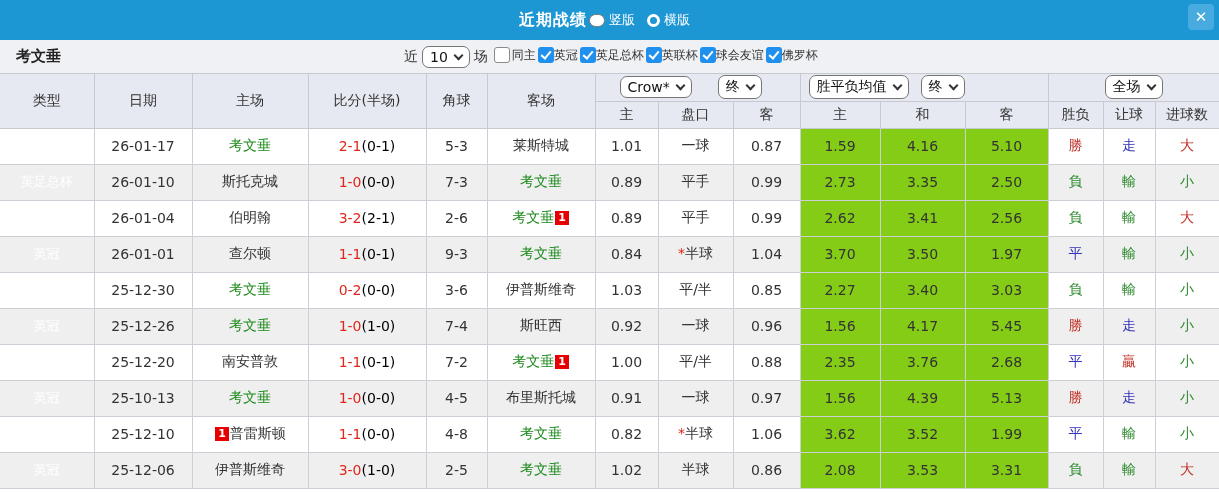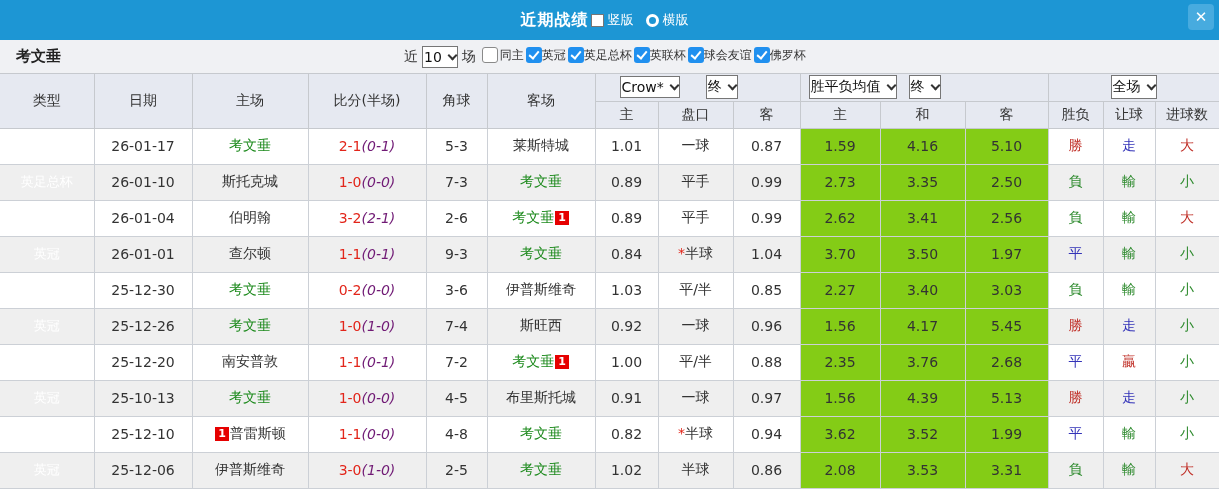--- a/index.html
+++ b/index.html
@@ -20,21 +20,21 @@
 
   
   .filterbar { height:34px; background:#f0f1f4; position:relative;
                display:flex; align-items:center; border-bottom:1px solid #c6c9ce; }
   .team-name { margin-left:16px; font-weight:bold; font-size:15px; color:#222; }
   .filter-controls { position:absolute; left:402px; display:flex; align-items:center; font-size:14px; color:#333; }
   .filter-controls > span { margin:0 2px; }
 
   
   .sel { display:inline-flex; align-items:center; background:#fff; border:1px solid #767676;
-         border-radius:0; padding:2px 1px; font-size:14px; color:#111; cursor:pointer; white-space:nowrap; }
+         border-radius:7px; padding:2px 7px; font-size:14px; color:#111; cursor:pointer; white-space:nowrap; }
   .chev { width:7px; height:7px; border-right:2px solid #333; border-bottom:2px solid #333;
           transform:rotate(45deg); margin:-3px 0 0 7px; flex:none; }
 
   
   .cb-item { display:inline-flex; align-items:center; margin-left:2px; }
   .cb { width:16px; height:16px; border-radius:3px; display:inline-block; position:relative; flex:none; }
   .cb.checked { background:#2090ef; }
   .cb.checked::after { content:""; position:absolute; left:5px; top:2px; width:4px; height:8px;
                        border-right:2px solid #fff; border-bottom:2px solid #fff; transform:rotate(40deg); }
   .cb.unchecked { background:#fff; border:1px solid #8a8a8a; margin-right:2px; }
@@ -52,21 +52,21 @@
 
   tbody td { text-align:center; height:36px; padding:0; color:#333;
              border-right:1px solid #ccd0d6; border-bottom:1px solid #ccd0d6; }
   tr.odd td { background:#fff; }
   tr.even td { background:#efefef; }
   tr.odd td.avg, tr.even td.avg { background:#84cc16; }
   td.type-red  { background:#ce3812; color:#fff; font-size:13px; }
   td.type-blue { background:#1416c8; color:#fff; font-size:13px; }
   .team.green { color:#1d8a1d; }
   .ft { color:#e2251a; }
-  .ht { color:#701a75;font-style:italic; }
+  .ht { color:#000000; }
   .badge1 { display:inline-block; background:#e60000; color:#fff; font-size:11px;
             line-height:14px; padding:0 3px; font-weight:bold; vertical-align:1px; margin:0 1px; }
   .star { color:#e2251a; }
   .c-red   { color:#c03028; }
   .c-blue  { color:#3333b8; }
   .c-green { color:#2d8a2d; }
 </style>
 </head>
 <body>
 
@@ -320,21 +320,21 @@
       </tr>
       <tr class="odd">
         <td class="type-red">英冠</td>
         <td>25-12-10</td>
         <td><span class="badge1">1</span><span class="team">普雷斯顿</span></td>
         <td><span class="ft">1-1</span><span class="ht">(0-0)</span></td>
         <td>4-8</td>
         <td><span class="team green">考文垂</span></td>
         <td>0.82</td>
         <td><span class="star">*</span>半球</td>
-        <td>0.94</td>
+        <td>1.06</td>
         <td class="avg">3.62</td>
         <td class="avg">3.52</td>
         <td class="avg">1.99</td>
         <td class="c-blue">平</td>
         <td class="c-green">輸</td>
         <td class="c-green">小</td>
       </tr>
       <tr class="even">
         <td class="type-red">英冠</td>
         <td>25-12-06</td>

